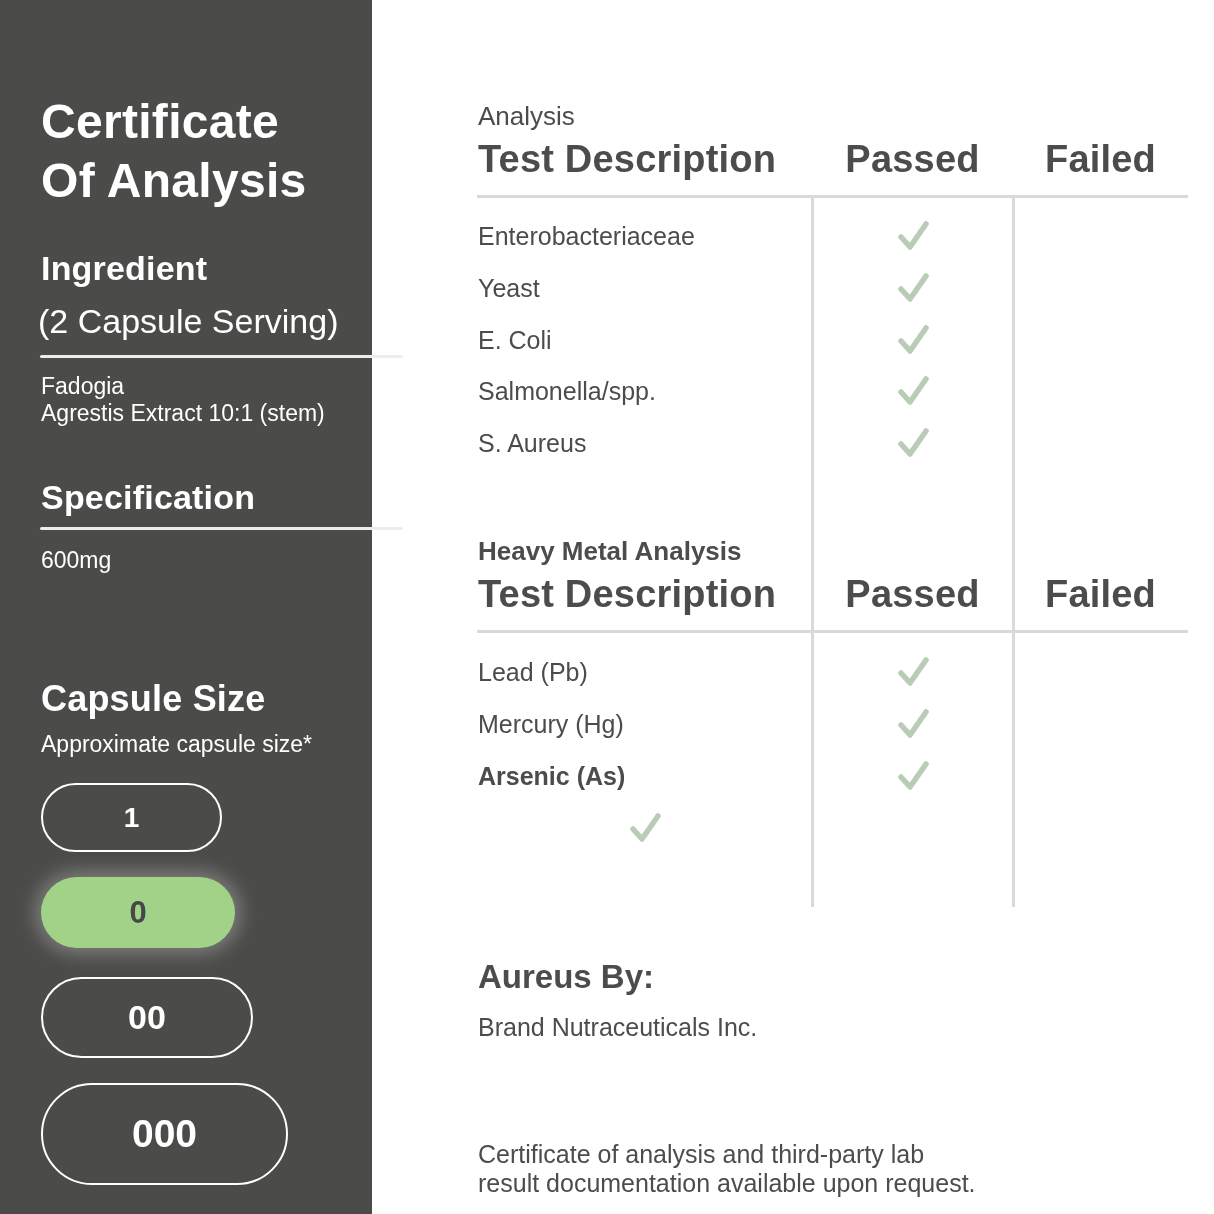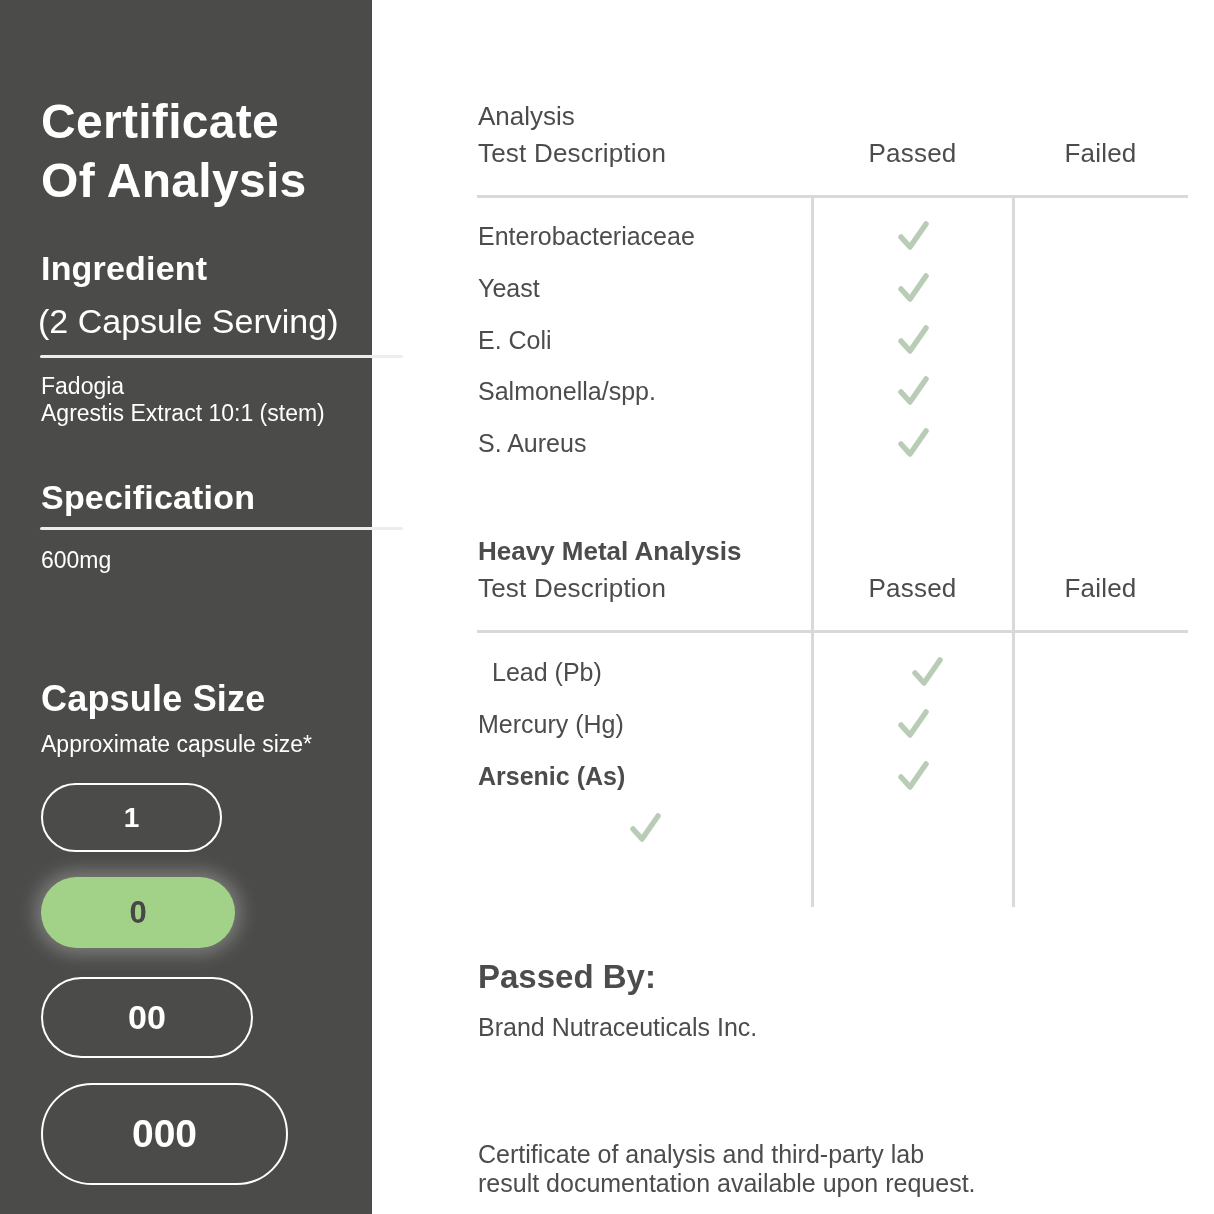--- a/index.html
+++ b/index.html
@@ -43,21 +43,21 @@
     border-color:transparent;
     color:#474747;
     box-shadow:0 0 18px 6px rgba(255,255,255,0.28);
   }
 
   
   .section-label { font-size:26px; color:var(--text-dark,#4c4c4c); }
   .thead {
     left:478px; width:710px;
     display:grid; grid-template-columns:334px 201px 175px;
-    font-size:26px; font-weight:normal; letter-spacing:.2px;
+    font-size:38px; font-weight:bold; letter-spacing:.2px;
   }
   .thead .c2, .thead .c3 { text-align:center; }
   .hline { left:477px; width:711px; height:3px; background:var(--divider,#d9d9d9); }
   .vline { top:196px; width:3px; height:711px; background:var(--divider,#d9d9d9); }
   .trow {
     left:478px; width:710px; height:34px;
     display:grid; grid-template-columns:334px 201px 175px;
     align-items:center; font-size:25px;
   }
   .check-cell { display:flex; align-items:center; justify-content:center; }
@@ -160,21 +160,21 @@
 
     <div class="abs section-label" style="left:478px; top:536px;font-weight:bold;">Heavy Metal Analysis</div>
 
     <div class="abs thead" style="top:573px;">
       <span class="c1">Test Description</span>
       <span class="c2">Passed</span>
       <span class="c3">Failed</span>
     </div>
     <div class="abs hline" style="top:630px;"></div>
 
-    <div class="abs trow" style="top:654px;margin-left:14px;">
+    <div class="abs trow" style="top:654px;">
       <span>Lead (Pb)</span>
       <span class="check-cell">
         <svg class="check-icon" width="40" height="36" viewBox="0 0 40 36">
             <path d="M8 19 L17 29 L33 6" fill="none" stroke="currentColor" stroke-width="5.5" stroke-linecap="round" stroke-linejoin="round"></path>
           </svg>
       </span>
       <span></span>
     </div>
     <div class="abs trow" style="top:706px;">
       <span>Mercury (Hg)</span>
@@ -196,21 +196,21 @@
     </div>
     <div class="abs trow" style="top:810px;">
       <span class="check-cell">
         <svg class="check-icon" width="40" height="36" viewBox="0 0 40 36">
             <path d="M8 19 L17 29 L33 6" fill="none" stroke="currentColor" stroke-width="5.5" stroke-linecap="round" stroke-linejoin="round"></path>
           </svg>
       </span>
       <span></span>
     </div>
 
-    <div class="abs tested-heading" style="left:478px; top:958px;">Passed By:</div>
+    <div class="abs tested-heading" style="left:478px; top:958px;">Aureus By:</div>
     <div class="abs body-text" style="left:478px; top:1013px;">Brand Nutraceuticals Inc.</div>
 
     <div class="abs body-text" style="left:478px; top:1140px;">
       <span style="display:block">Certificate of analysis and third-party lab</span>
       <span style="display:block">result documentation available upon request.</span>
     </div>
   </main>
 </div>
 
 </body></html>

